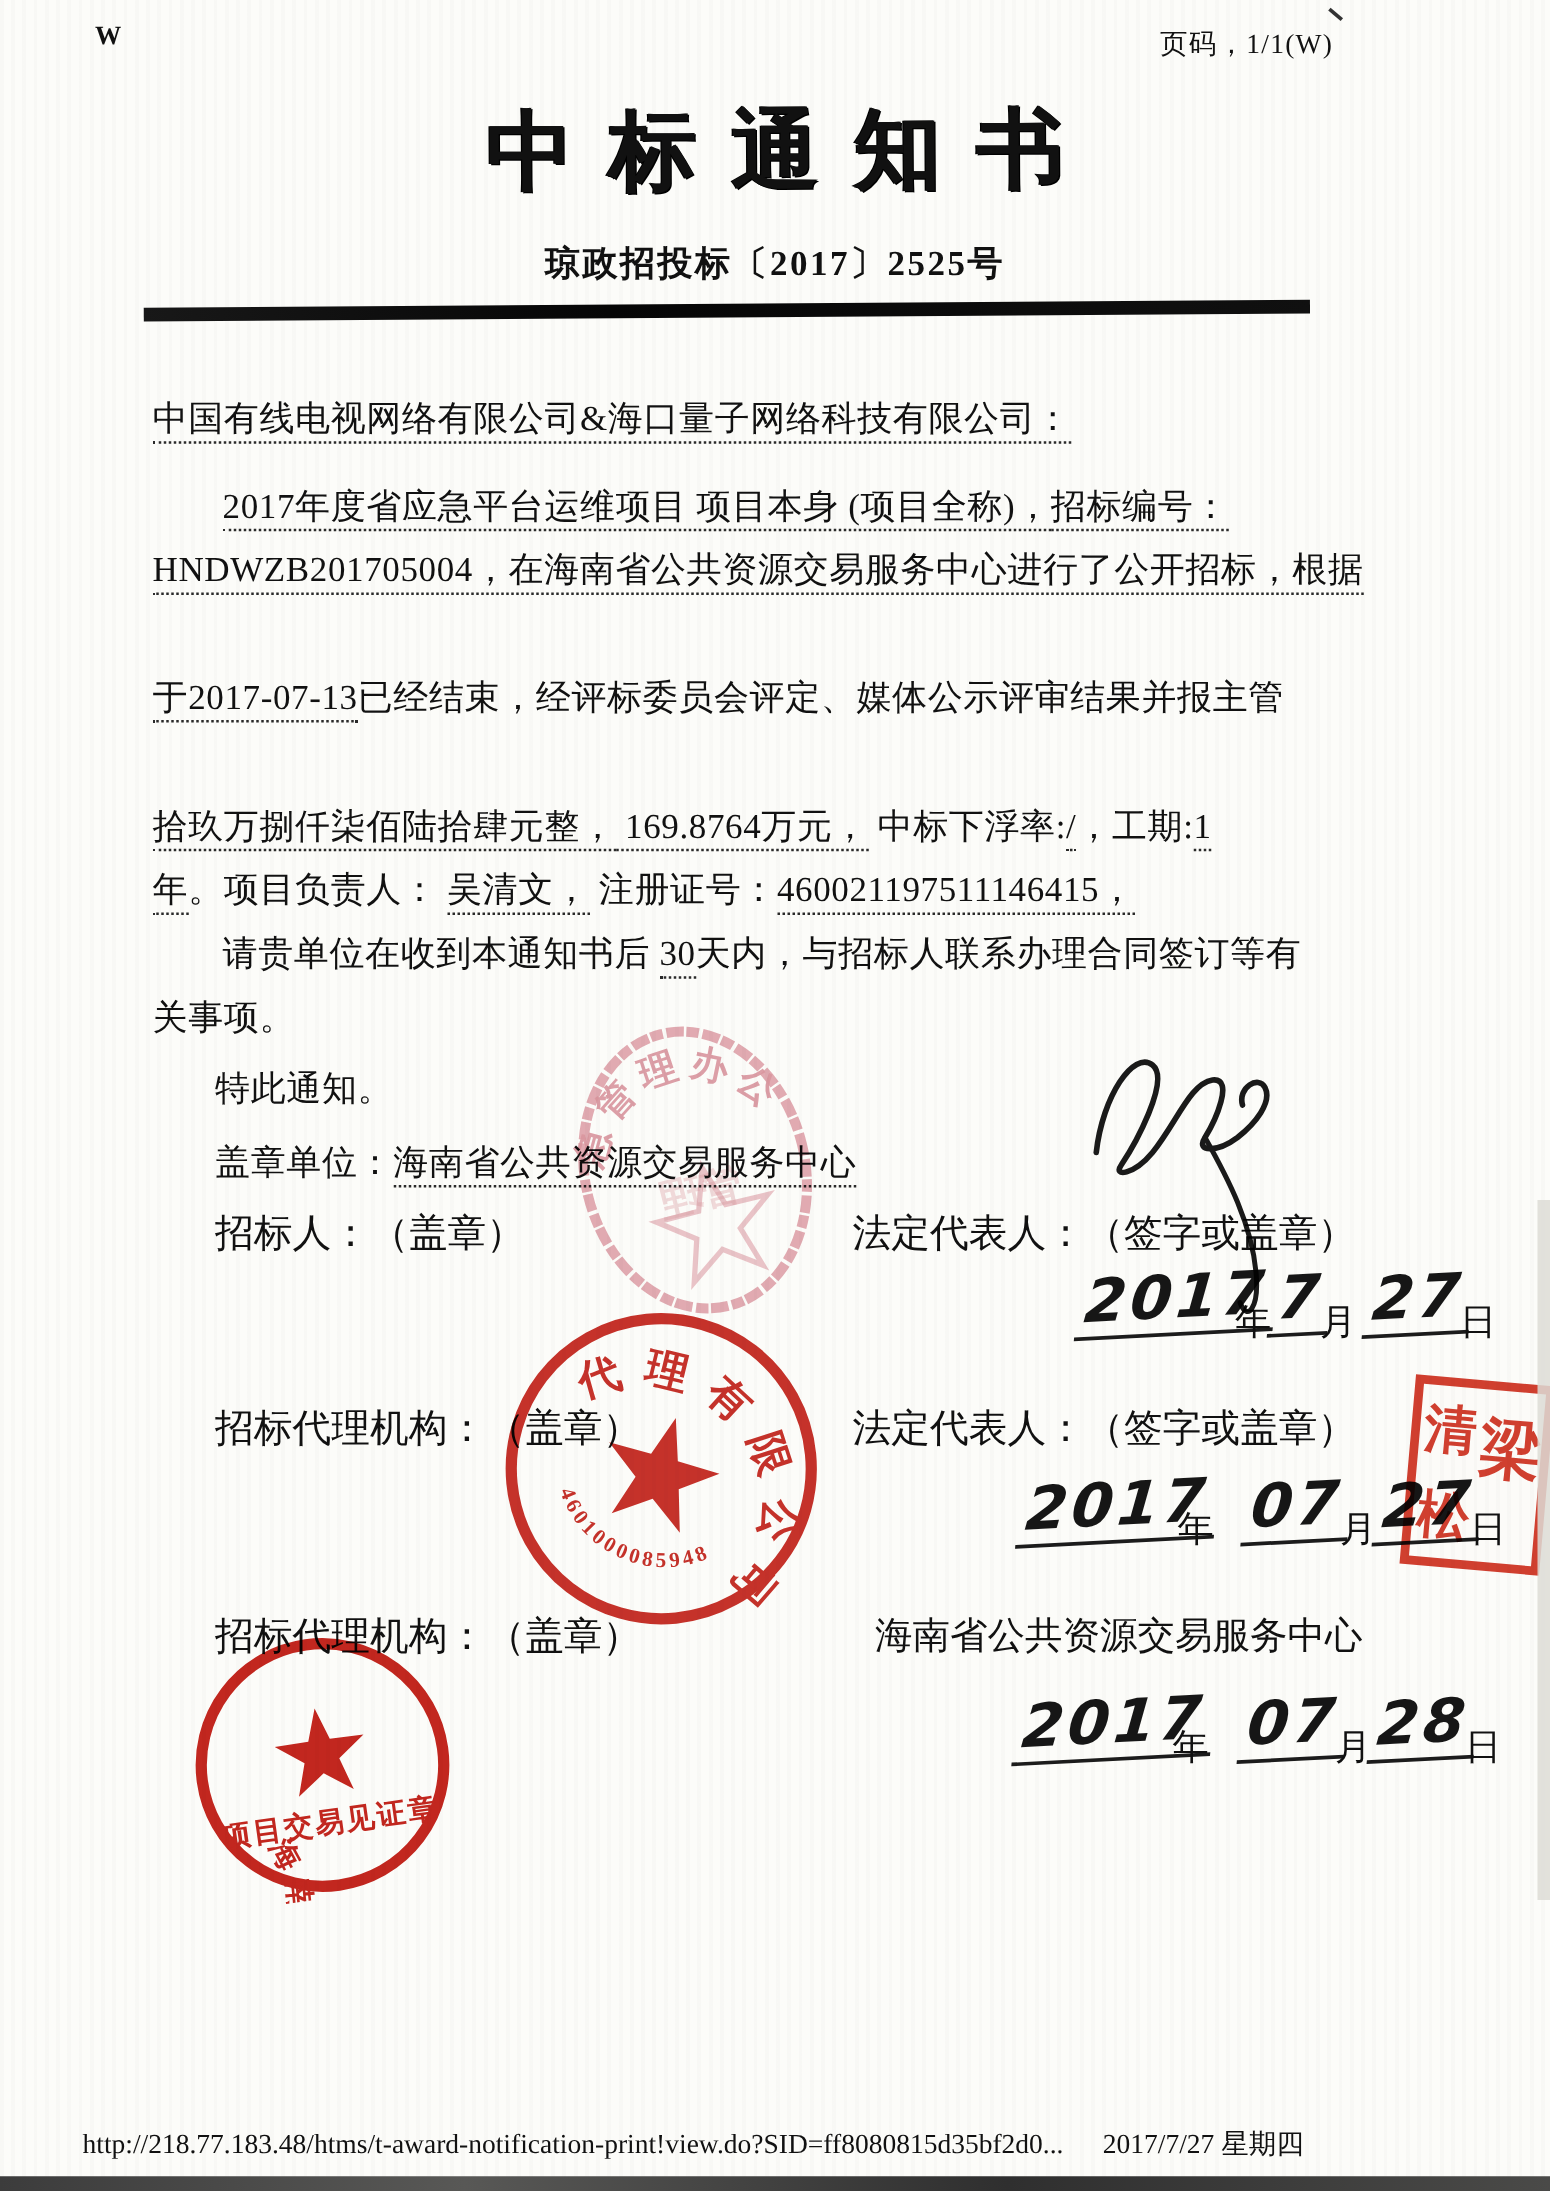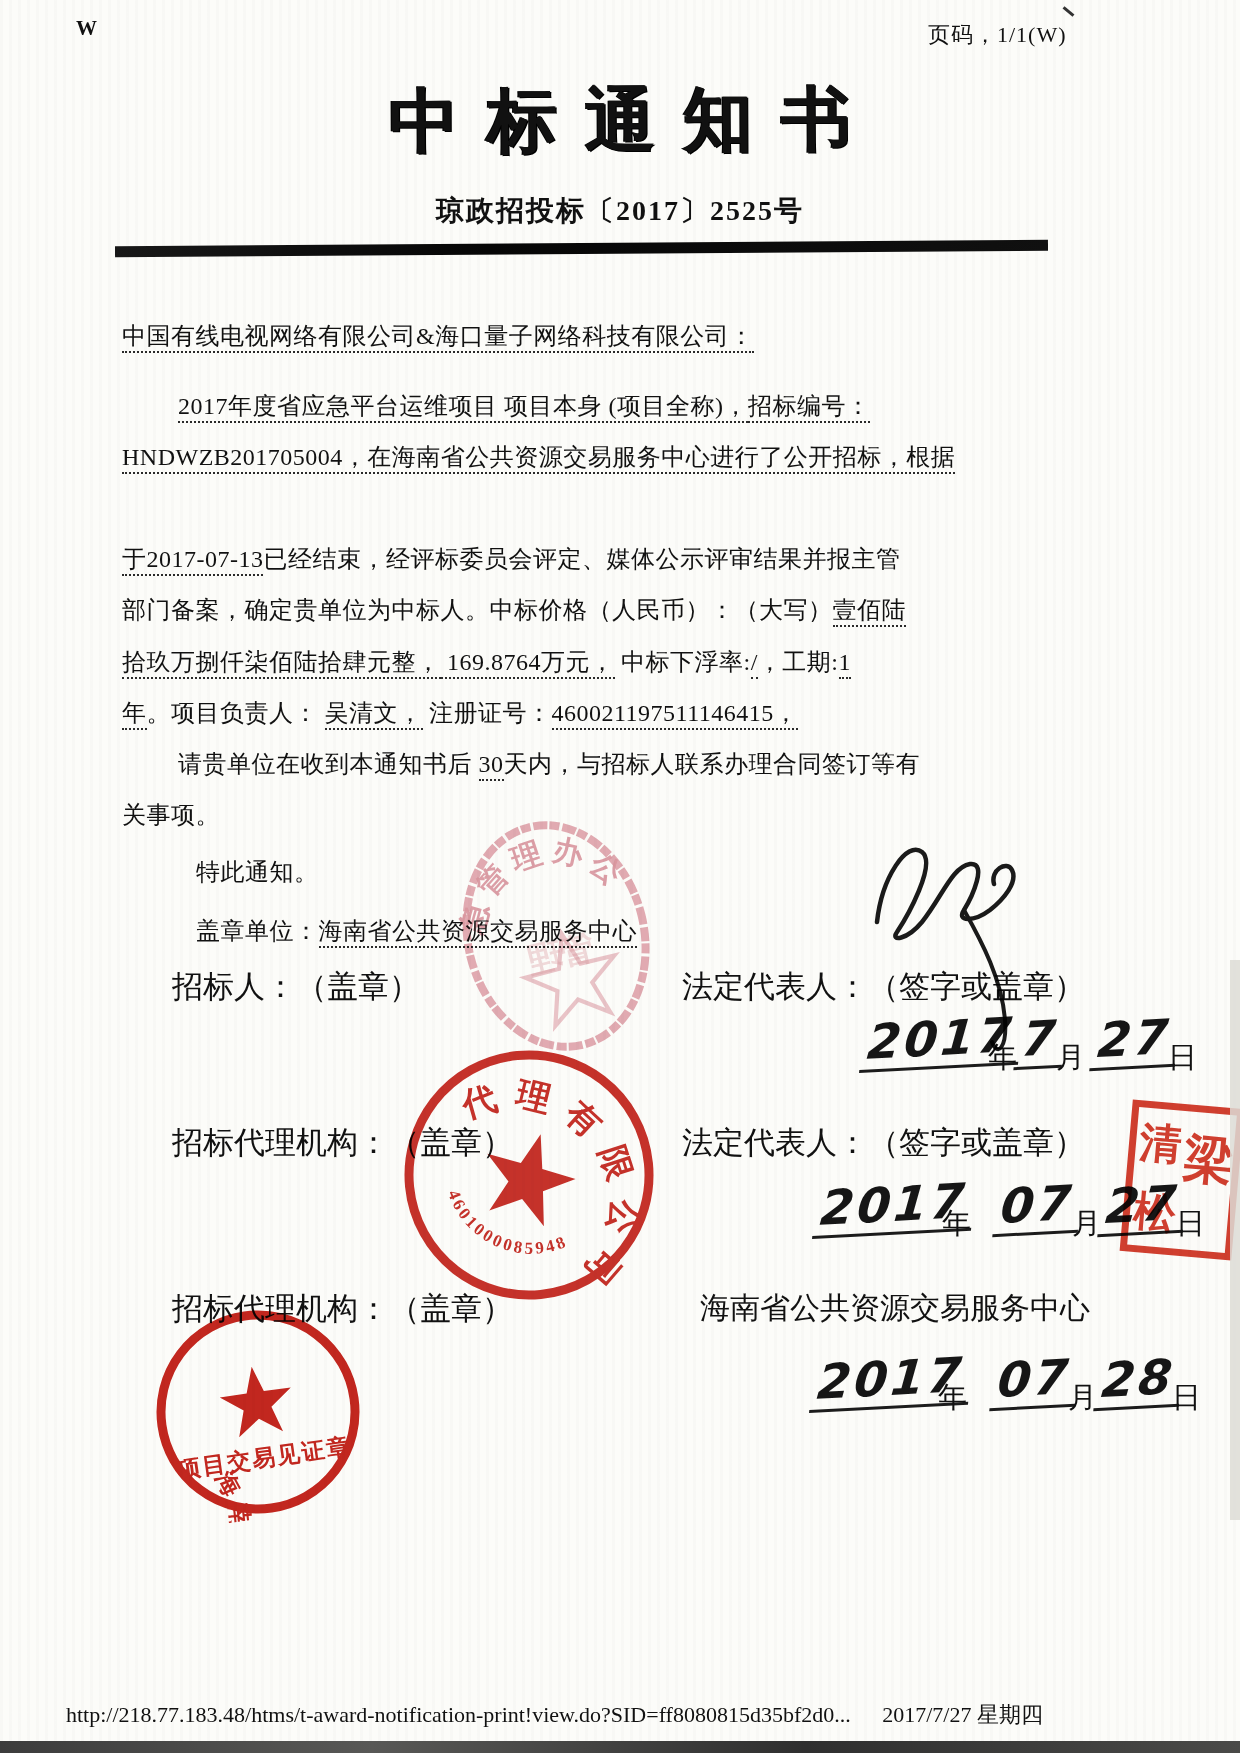--- a/index.html
+++ b/index.html
@@ -23,23 +23,23 @@
   }
   .doc-number{
     position:absolute;left:0;right:0;top:192px;text-align:center;
     font-size:28px;font-weight:bold;letter-spacing:2px;
   }
   .rule{
     position:absolute;left:115px;top:243px;width:933px;height:11px;
     background:linear-gradient(90deg,#181818,#060606 40%,#101010);
     transform:rotate(-0.4deg);
   }
-  .line{position:absolute;left:122px;white-space:nowrap;font-size:24px;line-height:36px;letter-spacing:0.5px;text-align:right;}
+  .line{position:absolute;left:122px;white-space:nowrap;font-size:28px;line-height:36px;letter-spacing:0.5px;text-align:right;}
   .indent{left:178px;}
-  .hang{left:172px;margin-left:24px;}
+  .hang{left:172px;}
   .u{border-bottom:2px dotted #2a2a2a;padding-bottom:2px;}
   .sigrow{position:absolute;left:0;right:0;font-size:31px;white-space:nowrap;}
   .sigrow .left{position:absolute;left:172px;}
   .sigrow .right{position:absolute;left:682px;}
   .daterow{position:absolute;left:0;right:0;height:80px;}
   .dlabel{position:absolute;font-size:29px;}
   .hw{
     position:absolute;font-family:"DejaVu Sans", sans-serif;font-style:italic;font-weight:700;
     font-size:48px;color:#161616;letter-spacing:3px;
     transform:skewX(-8deg) rotate(-3deg);
@@ -79,21 +79,20 @@
 
   <div class="line" style="top:318px"><span class="u">中国有线电视网络有限公司&amp;海口量子网络科技有限公司：</span></div>
 
   <div class="line indent" style="top:388px"><span class="u">2017年度省应急平台运维项目 项目本身 (项目全称)，</span><span class="u">招标编号：</span></div>
 
   <div class="line" style="top:439px"><span class="u">HNDWZB201705004，在海南省公共资源交易服务中心进行了公开招标，根据</span></div>
 
 
   <div class="line" style="top:541px"><span class="u">于2017-07-13</span><span>已经结束，经评标委员会评定、媒体公示评审结果并报主管</span></div>
 
-  <div class="line" style="top:592px"><span>部门备案，确定贵单位为中标人。中标价格（人民币）：（大写）</span><span class="u">壹佰陆</span></div>
 
   <div class="line" style="top:644px"><span class="u">拾玖万捌仟柒佰陆拾肆元整，</span><span class="u"> 169.8764万元，</span><span> 中标下浮率:</span><span class="u">/</span><span>，工期:</span><span class="u">1</span></div>
 
   <div class="line" style="top:695px"><span class="u">年</span><span>。项目负责人： </span><span class="u">吴清文，</span><span> 注册证号：</span><span class="u">460021197511146415，</span></div>
 
   <div class="line indent" style="top:746px"><span>请贵单位在收到本通知书后 </span><span class="u">30</span><span>天内，与招标人联系办理合同签订等有</span></div>
 
   <div class="line" style="top:797px">关事项。</div>
   <div class="line hang" style="top:854px">特此通知。</div>
 

